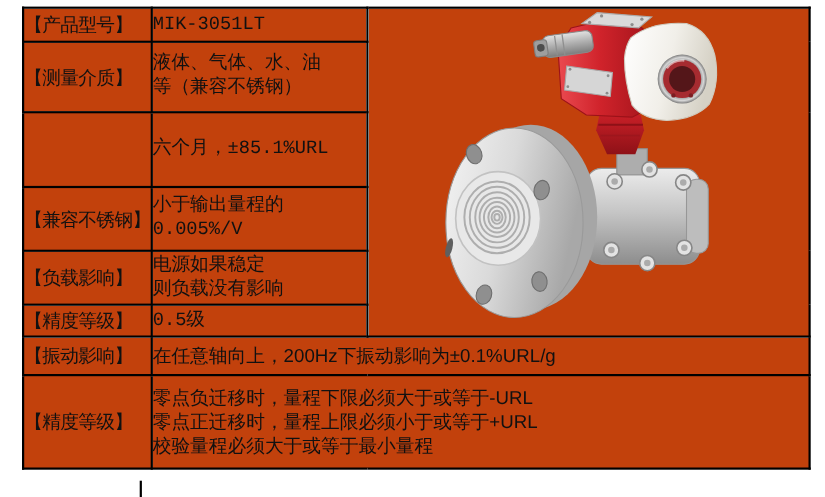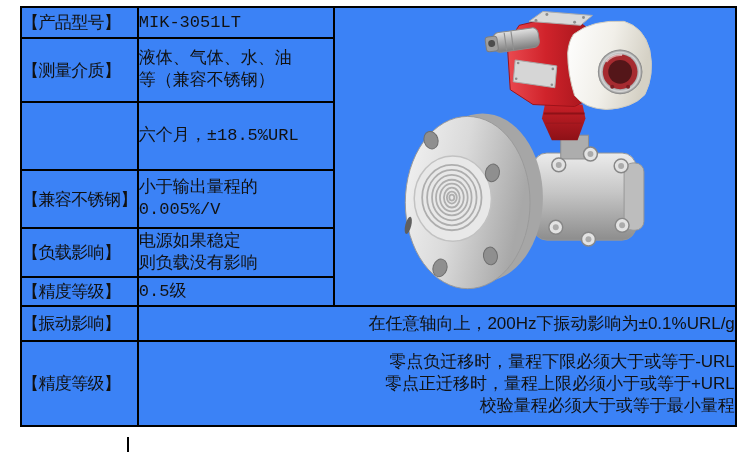--- a/index.html
+++ b/index.html
@@ -1,24 +1,24 @@
 <!DOCTYPE html>
 <html><head>
 <meta charset="utf-8">
 <style>
   html,body{margin:0;padding:0;background:#fff;}
   .page{position:relative;width:750px;height:452px;background:#ffffff;overflow:hidden;
         font-family:"Liberation Sans","DejaVu Sans",sans-serif;color:#000;}
   table.spec{position:absolute;left:20px;top:6px;border-collapse:collapse;table-layout:fixed;}
   table.spec td{border:2px solid #000;padding:0;font-size:17px;color:#111;vertical-align:middle;
-                overflow:hidden;background:#3b82f6;}
+                overflow:hidden;background:#c2410c;}
   td.lbl{width:107px;padding-left:2px;letter-spacing:-0.6px;white-space:nowrap;}
   td.val{width:194px;padding-left:8px;line-height:22px;font-family:Liberation Mono, monospace;}
   td.val .line{white-space:nowrap;}
-  td.wide{padding-left:9px;line-height:22px;text-align:right;}
+  td.wide{padding-left:9px;line-height:22px;}
   td.img-cell{width:400px;padding:0;text-align:center;vertical-align:middle;}
   td.img-cell svg{display:block;margin:0 auto;}
   .overhang{position:absolute;left:127px;top:437px;width:2px;height:15px;background:#000;}
 </style>
 </head>
 <body>
 
 <div class="page">
   <table class="spec">
     <tbody>
@@ -152,21 +152,21 @@
     </tr>
     <tr style="height:64px;">
       <td class="lbl">【测量介质】</td>
       <td class="val">
         <div class="line">液体、气体、水、油</div>
         <div class="line">等（兼容不锈钢）</div>
       </td>
     </tr>
     <tr style="height:68px;">
       <td class="lbl"></td>
-      <td class="val">六个月，±18.5%URL</td>
+      <td class="val">六个月，±85.1%URL</td>
     </tr>
     <tr style="height:58px;">
       <td class="lbl">【兼容不锈钢】</td>
       <td class="val">
         <div class="line">小于输出量程的</div>
         <div class="line">0.005%/V</div>
       </td>
     </tr>
     <tr style="height:49px;">
       <td class="lbl">【负载影响】</td>

